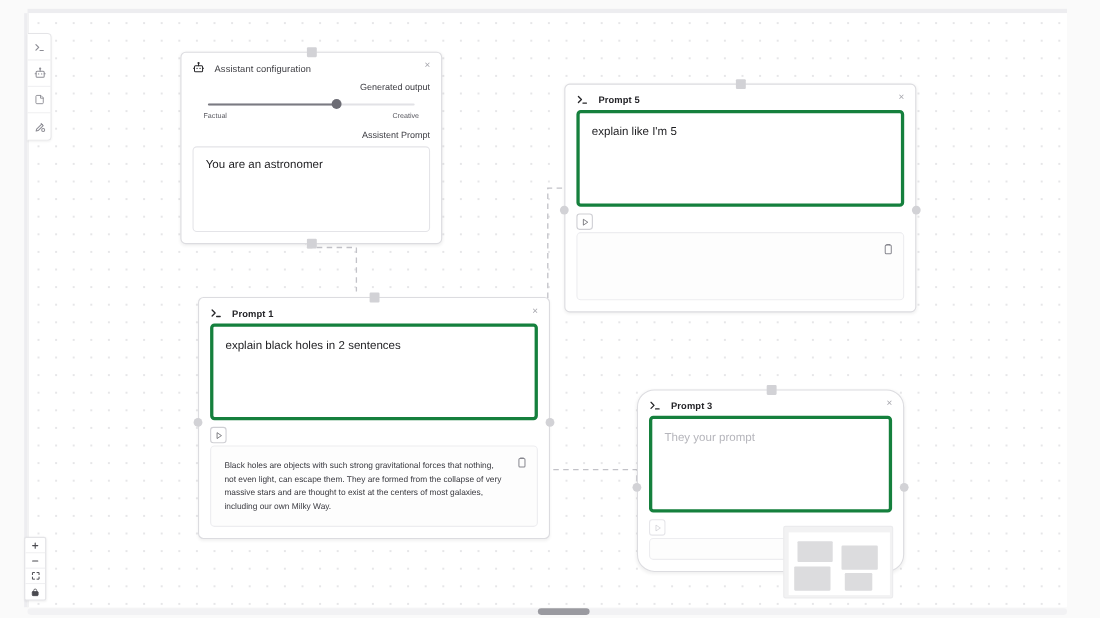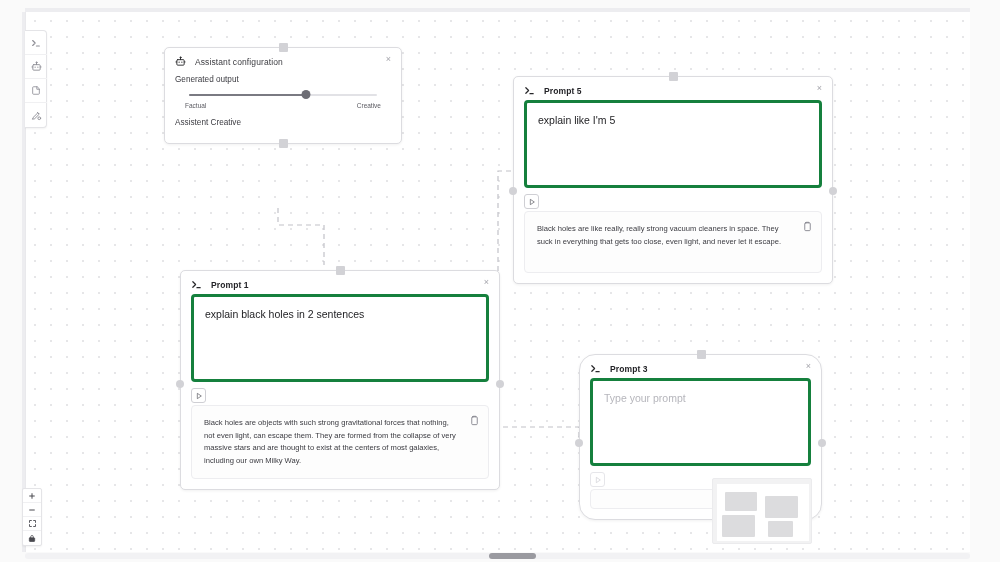--- a/index.html
+++ b/index.html
@@ -205,21 +205,21 @@
   }
   .handle.round {
     width: 8px; height: 8px; border-radius: 50%;
   }
   .handle.square {
     width: 9px; height: 9px; border-radius: 1px;
   }
 
   
   .cfg-label {
-    text-align: left;
+    text-align: right;
     font-size: 8.2px;
     color: #3b3b41;
     margin: 4px 0 6px 0;
   }
   .slider-wrap { position: relative; height: 10px; margin: 0 14px; }
   .slider-track {
     position: absolute; left: 0; right: 0; top: 4px;
     height: 2px; background: #e2e2e6; border-radius: 1px;
   }
   .slider-fill {
@@ -294,22 +294,23 @@
         <div class="slider-wrap">
           <div class="slider-track"></div>
           <div class="slider-fill" id="sld-fill" style="width: 62%;"></div>
           <div class="slider-knob" id="sld-knob" style="left: 62%;"></div>
         </div>
         <div class="slider-ends">
           <span>Factual</span>
           <span>Creative</span>
         </div>
 
-        <div class="cfg-label" style="margin-top:9px;">Assistent Creative</div>
-
+        <div class="cfg-label" style="margin-top:9px;">Assistent Prompt</div>
+
+        <div class="persona-box">You are an astronomer</div>
       </div>
     </div>
 
     <div class="node" style="left:487px; top:64px; width:320px;">
       <div class="handle square" style="left:155px; top:-5px;"></div>
       <div class="handle round" style="left:-5px; top:110px;"></div>
       <div class="handle round" style="right:-5px; top:110px;"></div>
 
       <div class="node-header">
         <span class="hicon">
@@ -327,21 +328,20 @@
 
         <div class="run-row">
           <div class="run-btn">
             <svg width="8" height="8" viewBox="0 0 24 24" fill="none" stroke="currentColor" stroke-width="2" stroke-linejoin="round">
                 <path d="M7 4l12 8-12 8z"></path>
               </svg>
           </div>
         </div>
 
         <div class="output-box">
-          <span>Black holes are like really, really strong vacuum cleaners in space. They suck in everything that gets too close, even light, and never let it escape.</span>
           <span class="copy-btn">
             <svg width="11" height="11" viewBox="0 0 24 24" fill="none" stroke="currentColor" stroke-width="2" stroke-linecap="round" stroke-linejoin="round">
               <rect x="6" y="4" width="12" height="17" rx="2"></rect>
                 <path d="M9 4V2.8h6V4"></path>
             </svg>
           </span>
         </div>
       </div>
     </div>
 
@@ -394,21 +394,21 @@
           <svg width="11" height="11" viewBox="0 0 24 24" fill="none" stroke="currentColor" stroke-width="2.6" stroke-linecap="round" stroke-linejoin="round">
             <path d="M4 6l6 6-6 6"></path>
               <path d="M13 19h7"></path>
           </svg>
         </span>
         <span class="node-title">Prompt 3</span>
         <span class="close-x">×</span>
       </div>
 
       <div class="node-body">
-        <div class="prompt-box placeholder">Type your prompt</div>
+        <div class="prompt-box placeholder">They your prompt</div>
 
         <div class="run-row">
           <div class="run-btn disabled">
             <svg width="8" height="8" viewBox="0 0 24 24" fill="none" stroke="currentColor" stroke-width="2" stroke-linejoin="round">
                 <path d="M7 4l12 8-12 8z"></path>
               </svg>
           </div>
         </div>
 
         <div class="output-box empty">

